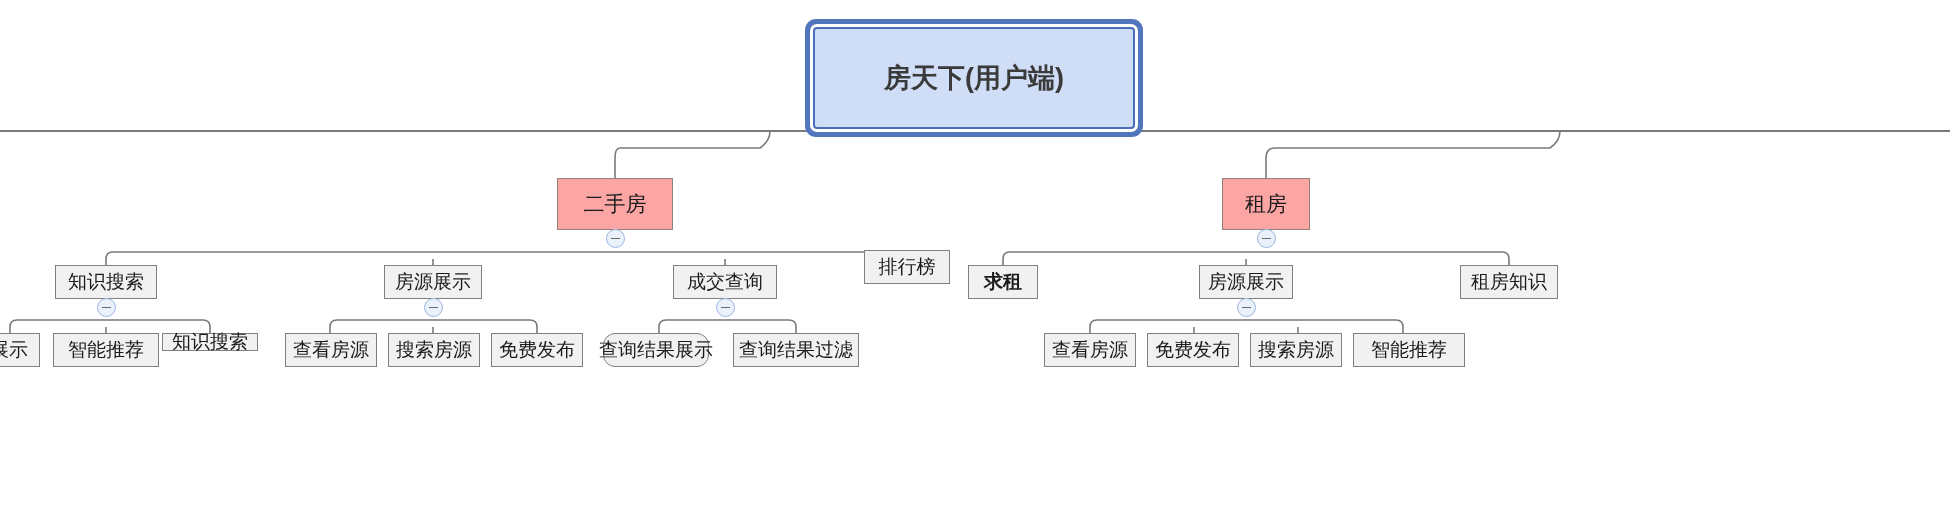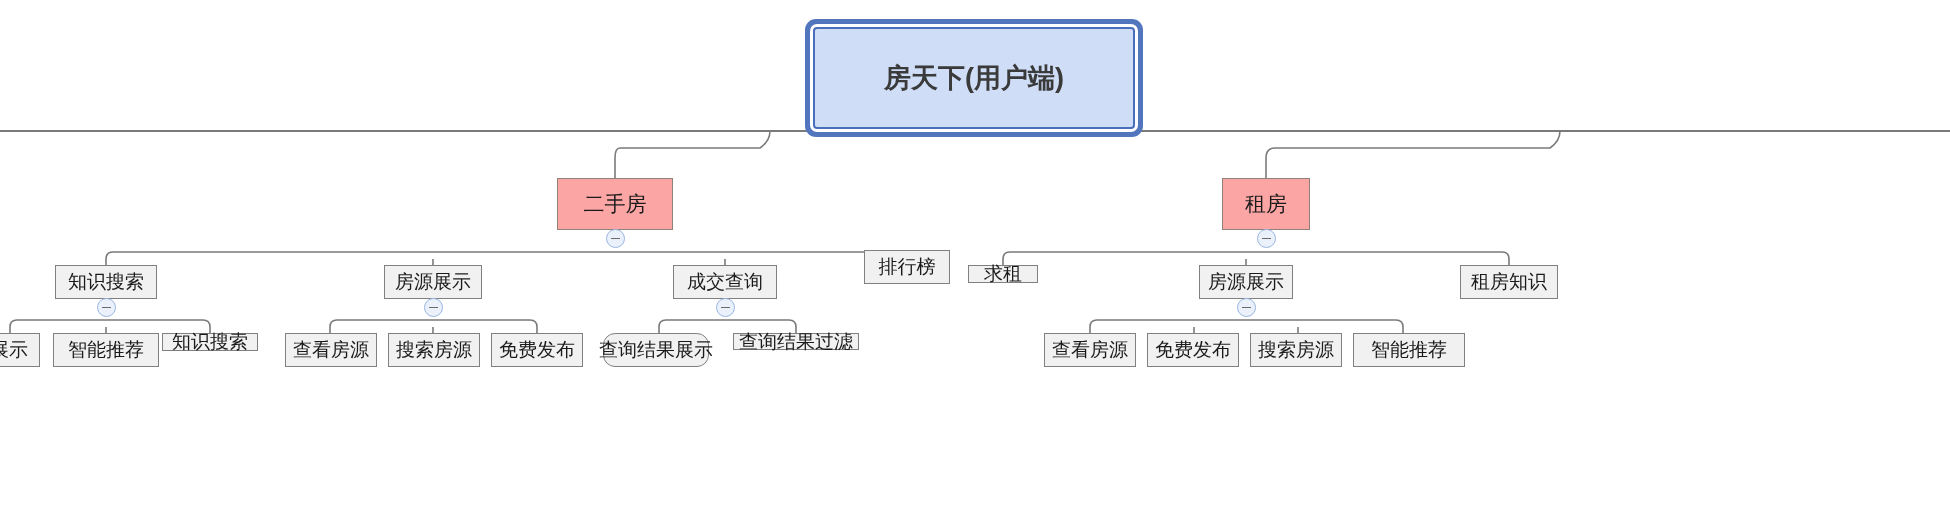--- a/index.html
+++ b/index.html
@@ -169,21 +169,21 @@
       </div>
       <div class="node lvl3" id="n-chengjiaochaxun" style="left: 673px; top: 265px; width: 104px; height: 34px;">
         <span>成交查询</span>
       </div>
       <div class="toggle" style="left: 715.5px; top: 298px;">
         <span class="minus"></span>
       </div>
       <div class="node lvl3" id="n-paihangbang" style="left: 864px; top: 250px; width: 86px; height: 34px;">
         <span>排行榜</span>
       </div>
-      <div class="node lvl3" id="n-qiuzu" style="left: 968px; top: 265px; width: 70px; height: 18px;">
+      <div class="node lvl3" id="n-qiuzu" style="left: 968px; top: 265px; width: 70px; height: 34px; font-weight: bold;">
         <span>求租</span>
       </div>
       <div class="node lvl3" id="n-fangyuanzhanshi-2" style="left: 1199px; top: 265px; width: 94px; height: 34px;">
         <span>房源展示</span>
       </div>
       <div class="toggle" style="left: 1236.5px; top: 298px;">
         <span class="minus"></span>
       </div>
       <div class="node lvl3" id="n-zufangzhishi" style="left: 1460px; top: 265px; width: 98px; height: 34px;">
         <span>租房知识</span>
@@ -202,21 +202,21 @@
       </div>
       <div class="node lvl4" id="n-sousuofangyuan-1" style="left: 388px; top: 333px; width: 92px; height: 34px;">
         <span>搜索房源</span>
       </div>
       <div class="node lvl4" id="n-mianfeifabu-1" style="left: 491px; top: 333px; width: 92px; height: 34px;">
         <span>免费发布</span>
       </div>
       <div class="node lvl4" id="n-chaxunjieguozhanshi" style="left: 603px; top: 333px; width: 106px; height: 34px; border-radius: 12px;">
         <span>查询结果展示</span>
       </div>
-      <div class="node lvl4" id="n-chaxunjieguoguolv" style="left: 733px; top: 333px; width: 126px; height: 17px;">
+      <div class="node lvl4" id="n-chaxunjieguoguolv" style="left: 733px; top: 333px; width: 126px; height: 34px;">
         <span>查询结果过滤</span>
       </div>
       <div class="node lvl4" id="n-chakanfangyuan-2" style="left: 1044px; top: 333px; width: 92px; height: 34px;">
         <span>查看房源</span>
       </div>
       <div class="node lvl4" id="n-mianfeifabu-2" style="left: 1147px; top: 333px; width: 92px; height: 34px;">
         <span>免费发布</span>
       </div>
       <div class="node lvl4" id="n-sousuofangyuan-2" style="left: 1250px; top: 333px; width: 92px; height: 34px;">
         <span>搜索房源</span>

